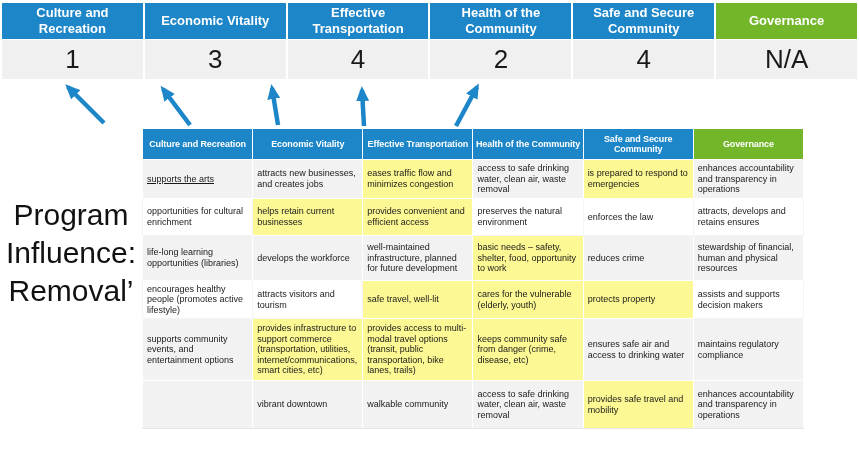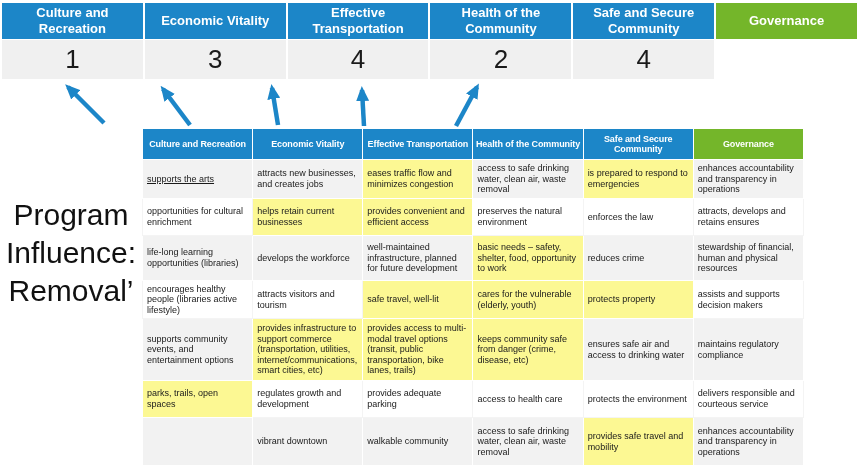--- a/index.html
+++ b/index.html
@@ -72,20 +72,21 @@
     <div class="sum-col">
       <div class="sum-head">Health of the Community</div>
       <div class="sum-score">2</div>
     </div>
     <div class="sum-col">
       <div class="sum-head">Safe and Secure Community</div>
       <div class="sum-score">4</div>
     </div>
     <div class="sum-col">
       <div class="sum-head green">Governance</div>
+      <div class="sum-score">N/A</div>
     </div>
   </div>
 
   <svg class="arrows" width="859" height="56" viewBox="0 0 859 56">
     <defs>
       <marker id="ah" markerUnits="userSpaceOnUse" markerWidth="15" markerHeight="13" refX="11" refY="6.5" orient="auto">
         <path class="head" d="M0,0 L15,6.5 L0,13 Z"></path>
       </marker>
     </defs>
     <line x1="104" y1="45" x2="68" y2="9" marker-end="url(#ah)"></line>
@@ -131,44 +132,36 @@
         </tr>
         <tr>
           <td class="gray" style="height: 40px; margin-left: 13px;">life-long learning opportunities (libraries)</td>
           <td class="gray" style="height: 40px;">develops the workforce</td>
           <td class="gray" style="height: 40px;">well-maintained infrastructure, planned for future development</td>
           <td class="hl" style="height: 40px;">basic needs – safety, shelter, food, opportunity to work</td>
           <td class="gray" style="height: 40px;">reduces crime</td>
           <td class="gray" style="height: 40px;">stewardship of financial, human and physical resources</td>
         </tr>
         <tr>
-          <td class="white" style="height: 33px;">encourages healthy people (libraries active lifestyle)</td>
+          <td class="white" style="height: 33px;">encourages healthy people (promotes active lifestyle)</td>
           <td class="white" style="height: 33px;">attracts visitors and tourism</td>
           <td class="hl" style="height: 33px;">safe travel, well-lit</td>
           <td class="hl" style="height: 33px;">cares for the vulnerable (elderly, youth)</td>
           <td class="hl" style="height: 33px;">protects property</td>
           <td class="white" style="height: 33px;">assists and supports decision makers</td>
         </tr>
         <tr>
           <td class="gray" style="height: 57px;">supports community events, and entertainment options</td>
           <td class="hl" style="height: 57px;">provides infrastructure to support commerce (transportation, utilities, internet/communications, smart cities, etc)</td>
           <td class="hl" style="height: 57px;">provides access to multi-modal travel options (transit, public transportation, bike lanes, trails)</td>
           <td class="hl" style="height: 57px;">keeps community safe from danger (crime, disease, etc)</td>
           <td class="gray" style="height: 57px;">ensures safe air and access to drinking water</td>
           <td class="gray" style="height: 57px;">maintains regulatory compliance</td>
         </tr>
         <tr>
-          <td class="hl" style="height: 32px;">parks, trails, open spaces</td>
-          <td class="white" style="height: 32px;">regulates growth and development</td>
-          <td class="white" style="height: 32px;">provides adequate parking</td>
-          <td class="white" style="height: 32px;">access to health care</td>
-          <td class="white" style="height: 32px;">protects the environment</td>
-          <td class="white" style="height: 32px;">delivers responsible and courteous service</td>
-        </tr>
-        <tr>
           <td class="gray" style="height: 43px;"></td>
           <td class="gray" style="height: 43px;">vibrant downtown</td>
           <td class="gray" style="height: 43px;">walkable community</td>
           <td class="gray" style="height: 43px;">access to safe drinking water, clean air, waste removal</td>
           <td class="hl" style="height: 43px;">provides safe travel and mobility</td>
           <td class="gray" style="height: 43px;">enhances accountability and transparency in operations</td>
         </tr>
       </tbody>
   </table>
 

